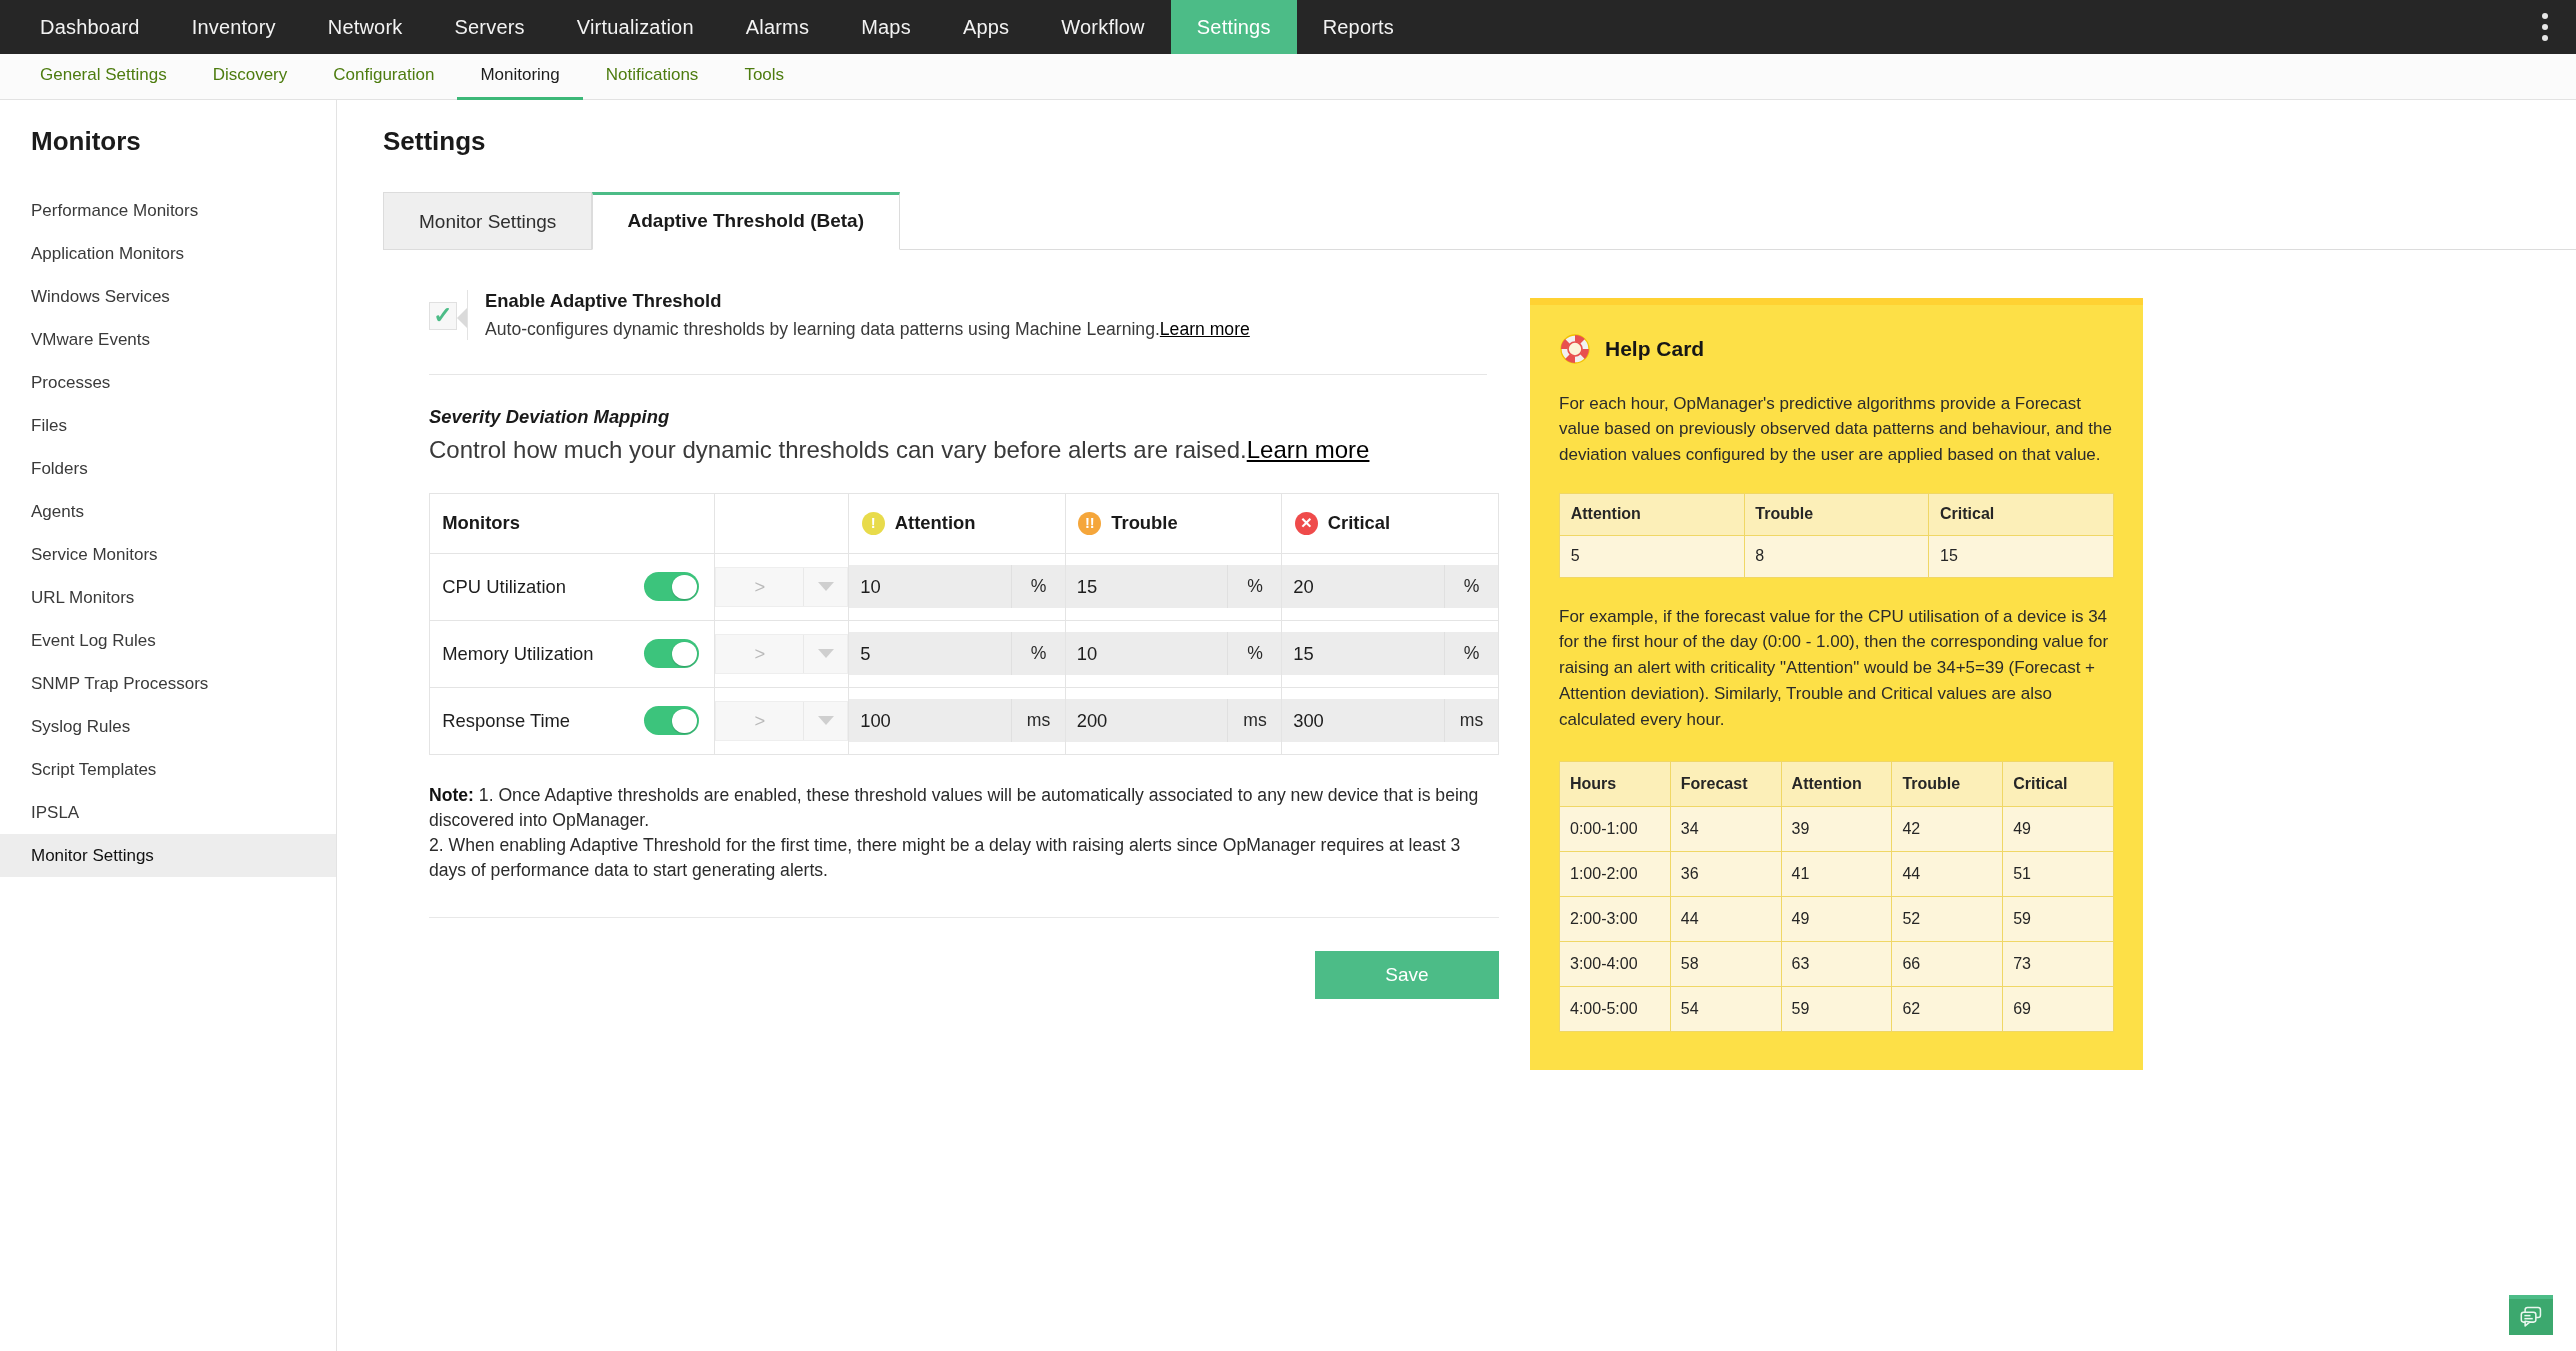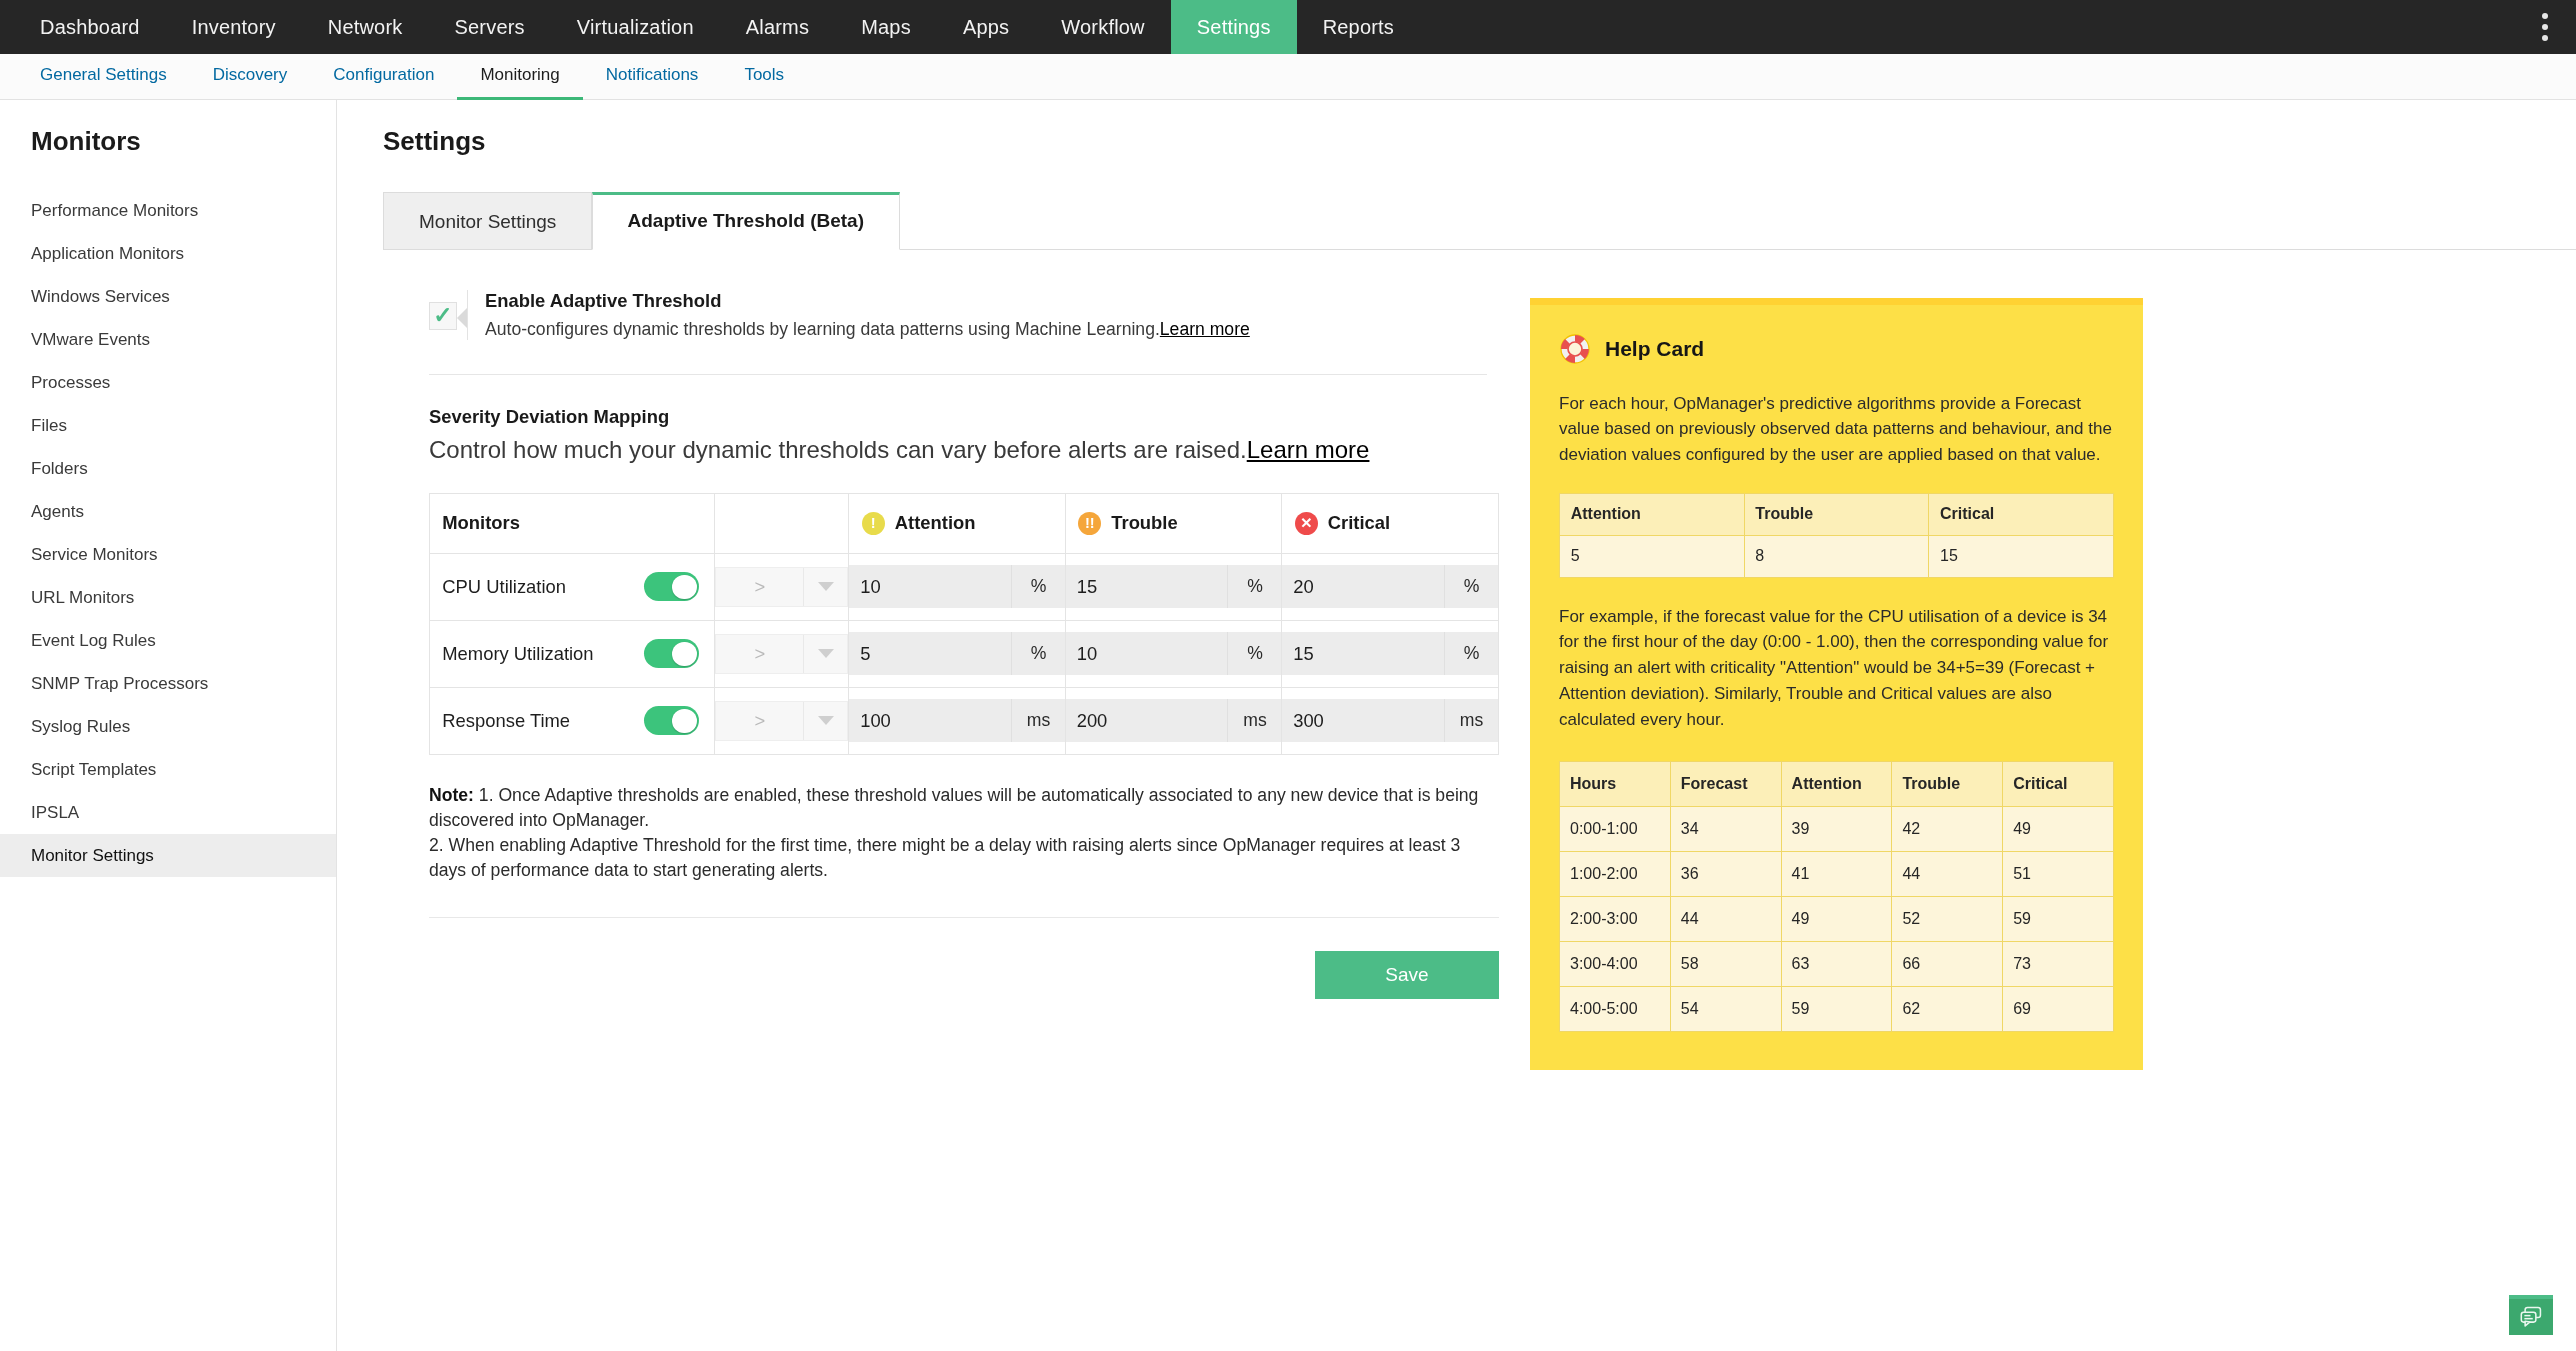--- a/index.html
+++ b/index.html
@@ -44,21 +44,21 @@
     height: 46px;
     background: #fbfbfb;
     border-bottom: 0.8px solid #e2e2e2;
     display: flex; align-items: stretch;
     padding-left: 17px;
   }
   .subnav-item {
     display:flex; align-items:center;
     padding: 0 23px;
     font-size: 17px;
-    color: #0369a1;
+    color: #4d7c0f;
     cursor: pointer; white-space: nowrap;
     border-bottom: 3.1px solid transparent;
     margin-bottom: -0.8px;
   }
   .subnav-item.active { border-bottom-color: #3CB878; color: #1d1d1d; }
 
   
   #shell { display: flex; height: calc(1352px - 54px - 46px); }
 
   
@@ -126,21 +126,21 @@
     border-bottom: 10px solid transparent;
     border-right: 10px solid #dadada;
   }
   #enable-body { border-left: 1.5px solid #e3e3e3; padding-left: 17px; }
   #enable-title { font-size: 18.4px; font-weight: bold; color: #1a1a1a; margin-bottom: 7.7px; }
   #enable-desc { font-size: 17.6px; color: #3a3a3a; }
   .link { color: #000000; cursor: pointer; text-decoration: underline; }
 
   #divider-1 { height: 0.8px; background: #e6e6e6; margin: 34px 0 31px 0; }
 
-  #sev-title { font-size: 18.4px; font-weight: bold; color: #1a1a1a; margin-bottom: 7.7px; }
+  #sev-title { font-size: 18.4px; font-weight: bold; color: #1a1a1a; margin-bottom: 7.7px; font-style: italic; }
   #sev-desc { font-size: 24px; color: #3a3a3a; margin-bottom: 29px; }
 
   
   table.sev {
     border-collapse: collapse;
     width: 1070px;
     table-layout: fixed;
   }
   table.sev th, table.sev td {
     border: 0.8px solid #e4e4e4;

